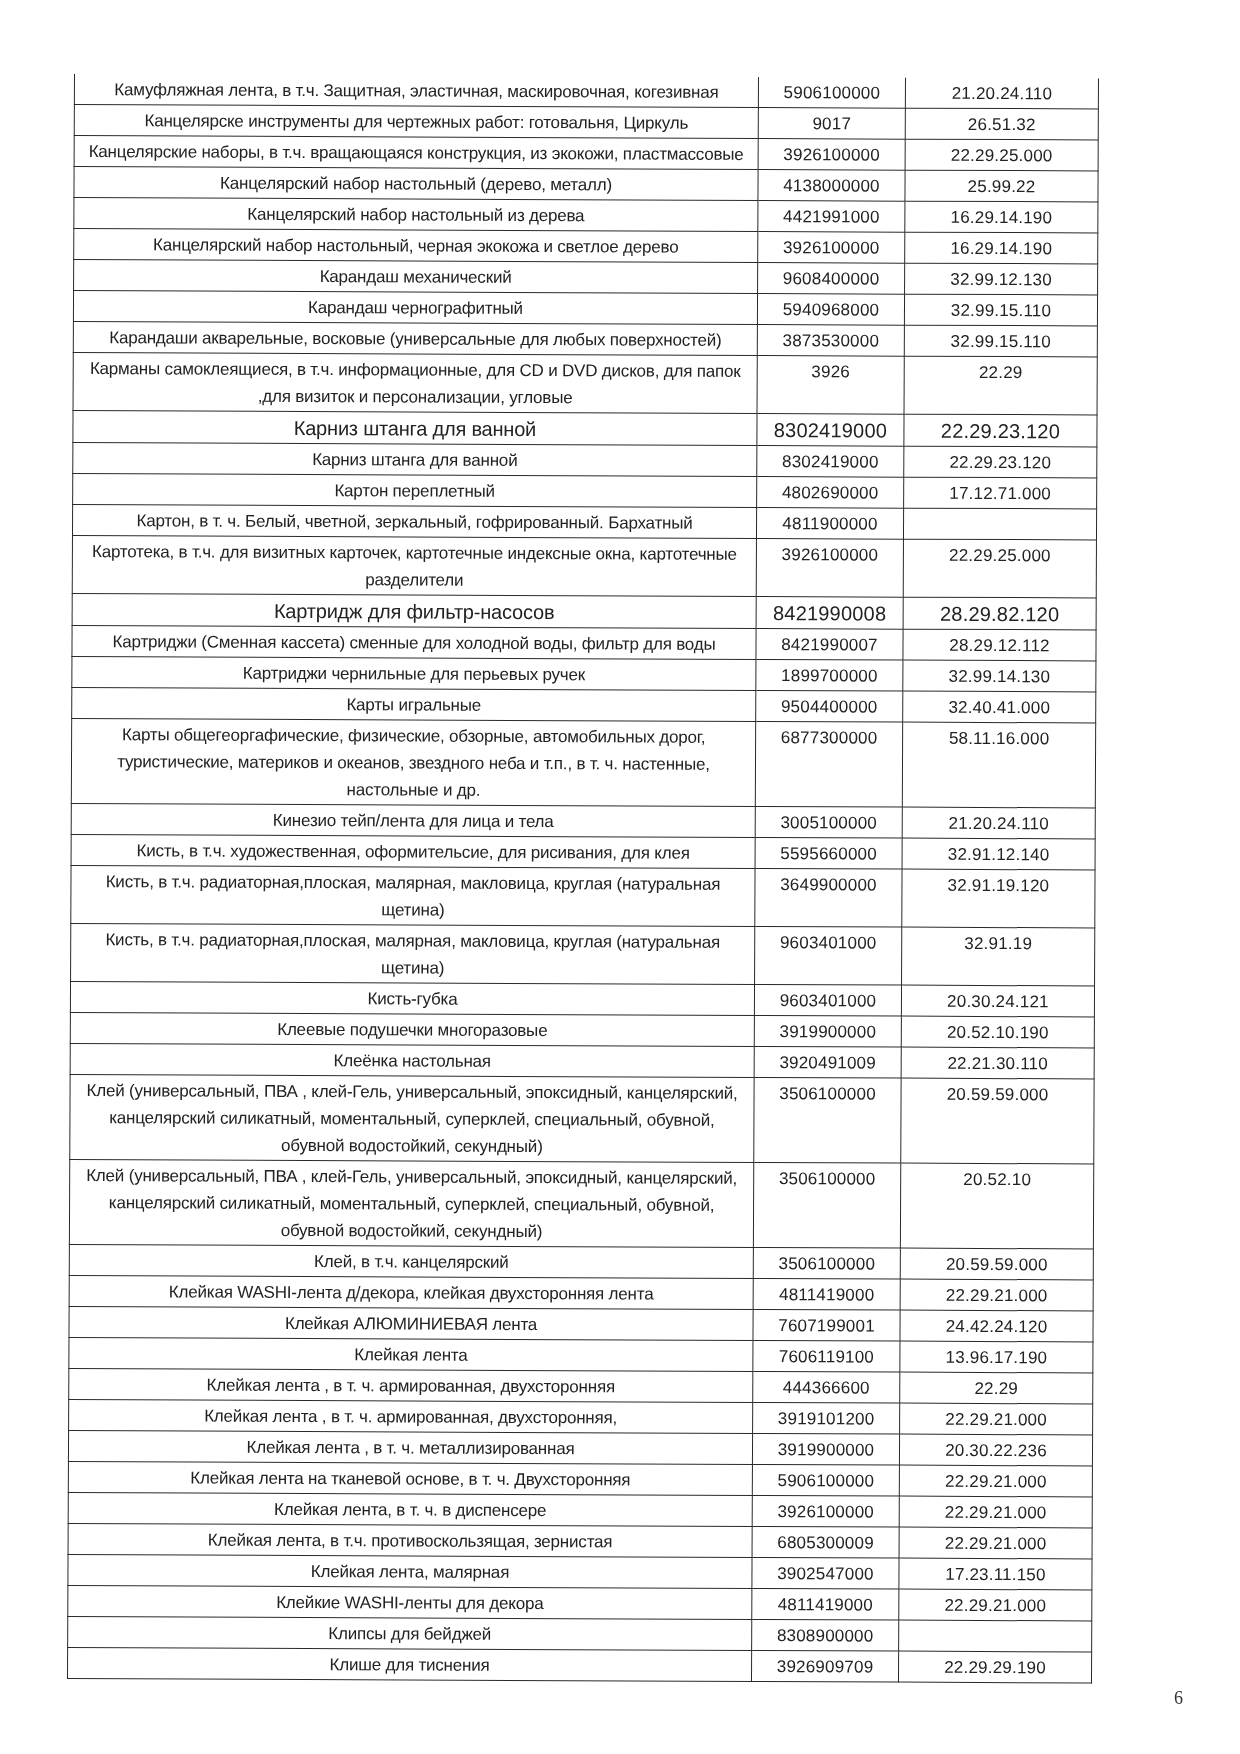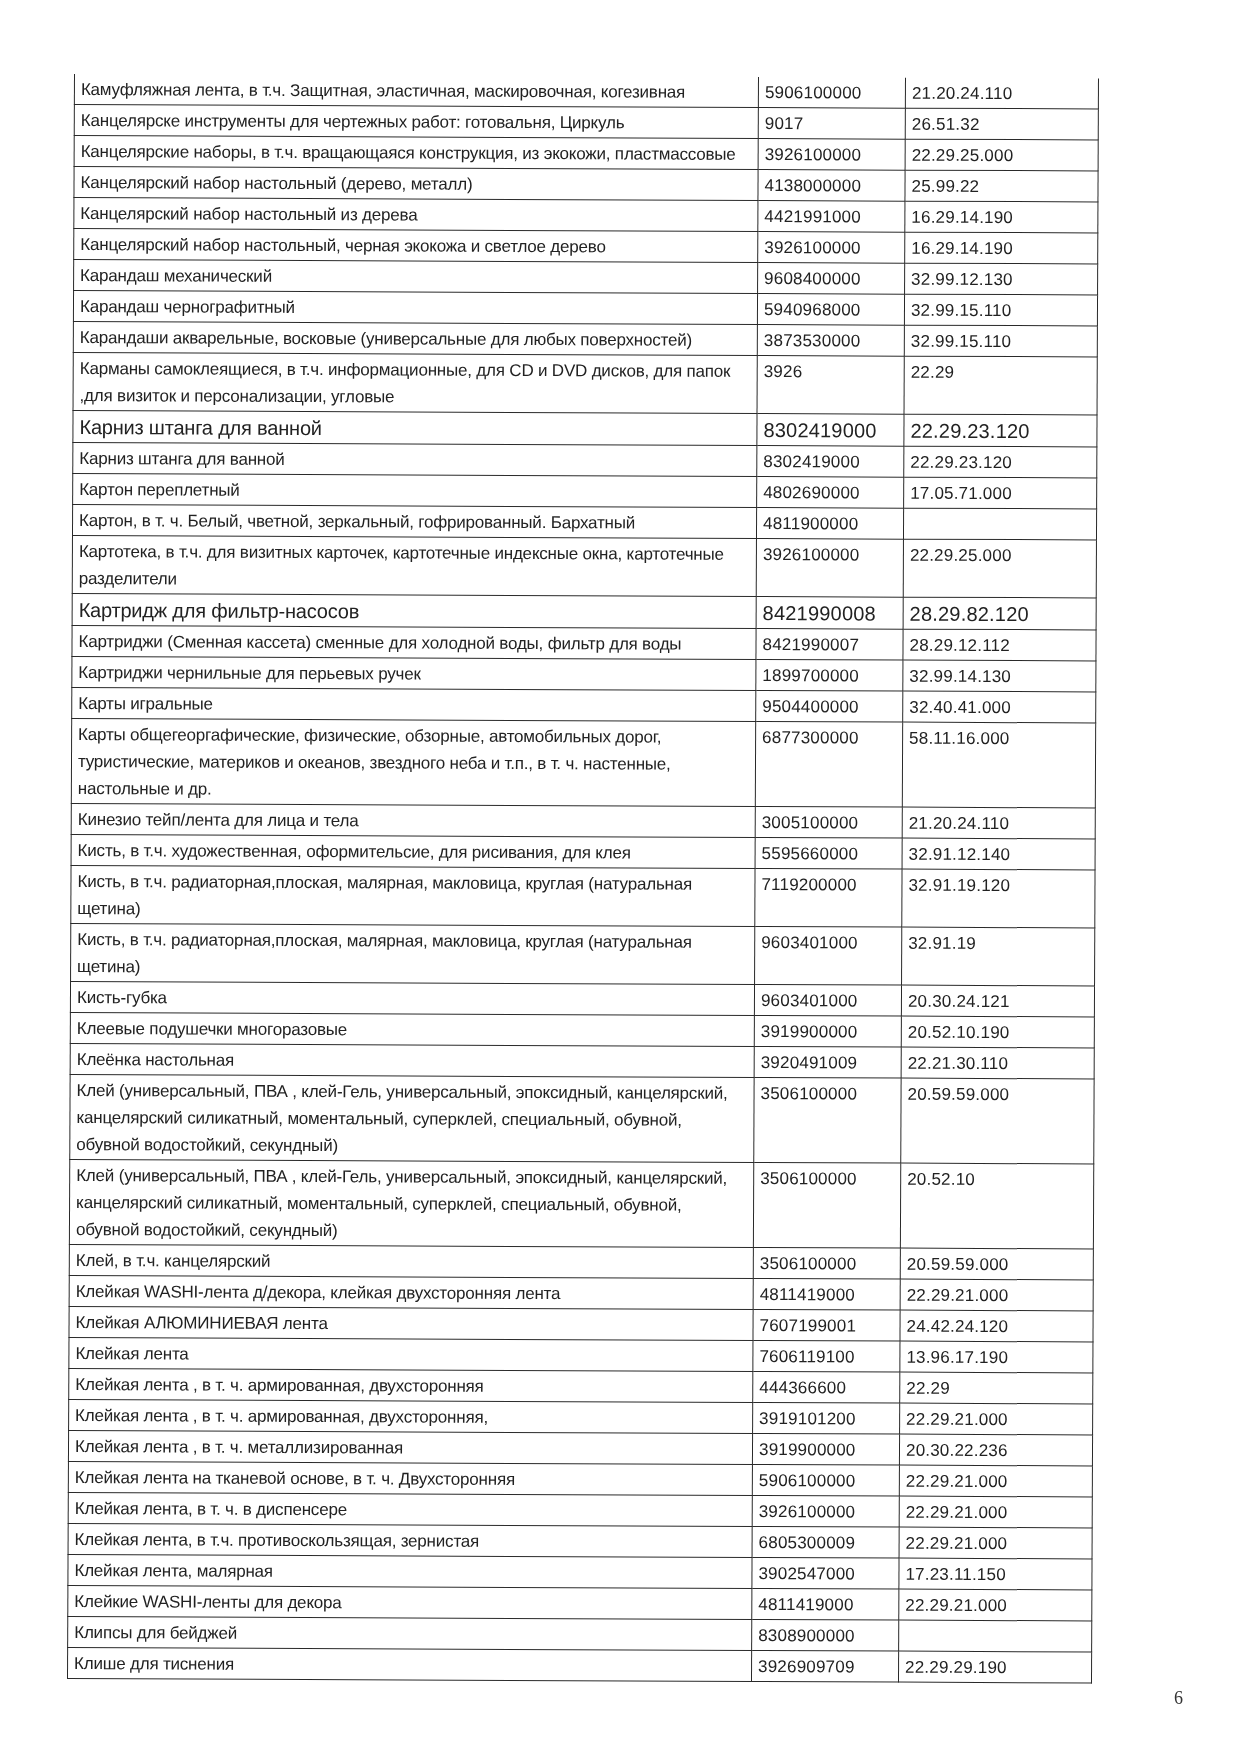--- a/index.html
+++ b/index.html
@@ -9,20 +9,21 @@
       position: relative;
       overflow: hidden;
       font-family: "Liberation Sans", "DejaVu Sans", sans-serif;
       color: #1e1e1e;
     }
     .page {
       position: absolute;
       left: 0; top: 0;
       width: 1240px; height: 1754px;
       background: #ffffff;
+      text-align: center;
     }
     table.doc-table {
       position: absolute;
       left: 74px;
       top: 74px;
       width: 1024px;
       border-collapse: collapse;
       table-layout: fixed;
       transform: rotate(0.25deg);
       transform-origin: top left;
@@ -122,21 +123,21 @@
           <td class="okpd">22.29.23.120</td>
         </tr>
         <tr>
           <td class="name">Карниз штанга для ванной</td>
           <td class="code">8302419000</td>
           <td class="okpd">22.29.23.120</td>
         </tr>
         <tr>
           <td class="name">Картон переплетный</td>
           <td class="code">4802690000</td>
-          <td class="okpd">17.05.71.000</td>
+          <td class="okpd">17.12.71.000</td>
         </tr>
         <tr>
           <td class="name">Картон, в т. ч. Белый, чветной, зеркальный, гофрированный. Бархатный</td>
           <td class="code">4811900000</td>
           <td class="okpd"></td>
         </tr>
         <tr>
           <td class="name">Картотека, в т.ч. для визитных карточек, картотечные индексные окна, картотечные разделители</td>
           <td class="code">3926100000</td>
           <td class="okpd">22.29.25.000</td>
@@ -171,21 +172,21 @@
           <td class="code">3005100000</td>
           <td class="okpd">21.20.24.110</td>
         </tr>
         <tr>
           <td class="name">Кисть, в т.ч.  художественная, оформительсие,  для рисивания, для клея</td>
           <td class="code">5595660000</td>
           <td class="okpd">32.91.12.140</td>
         </tr>
         <tr>
           <td class="name">Кисть, в т.ч. радиаторная,плоская, малярная, макловица, круглая (натуральная щетина)</td>
-          <td class="code">7119200000</td>
+          <td class="code">3649900000</td>
           <td class="okpd">32.91.19.120</td>
         </tr>
         <tr>
           <td class="name">Кисть, в т.ч. радиаторная,плоская, малярная, макловица, круглая (натуральная щетина)</td>
           <td class="code">9603401000</td>
           <td class="okpd">32.91.19</td>
         </tr>
         <tr>
           <td class="name">Кисть-губка</td>
           <td class="code">9603401000</td>

